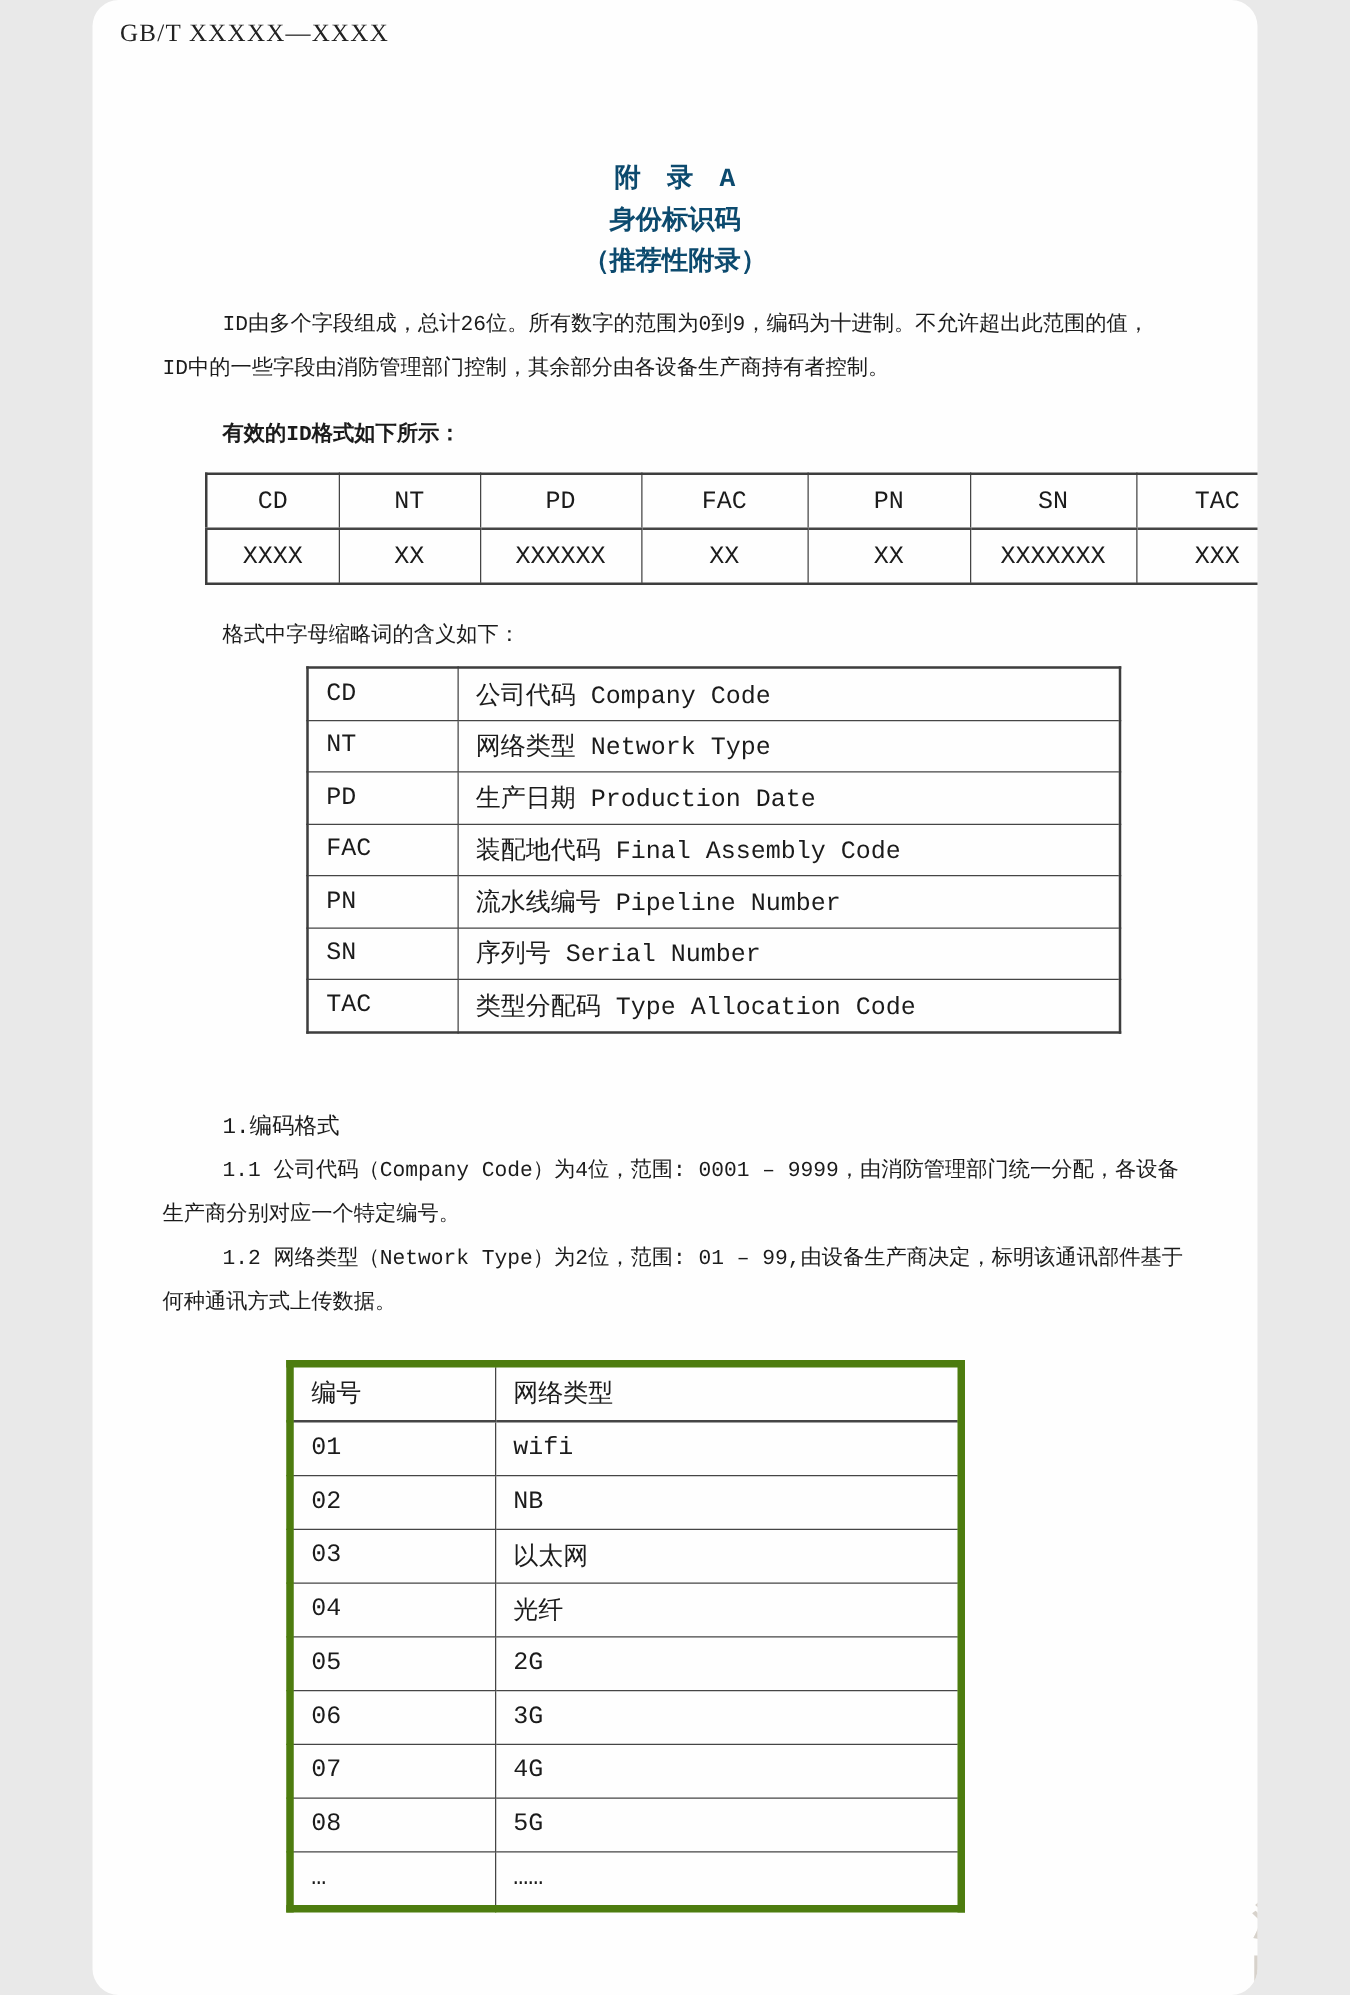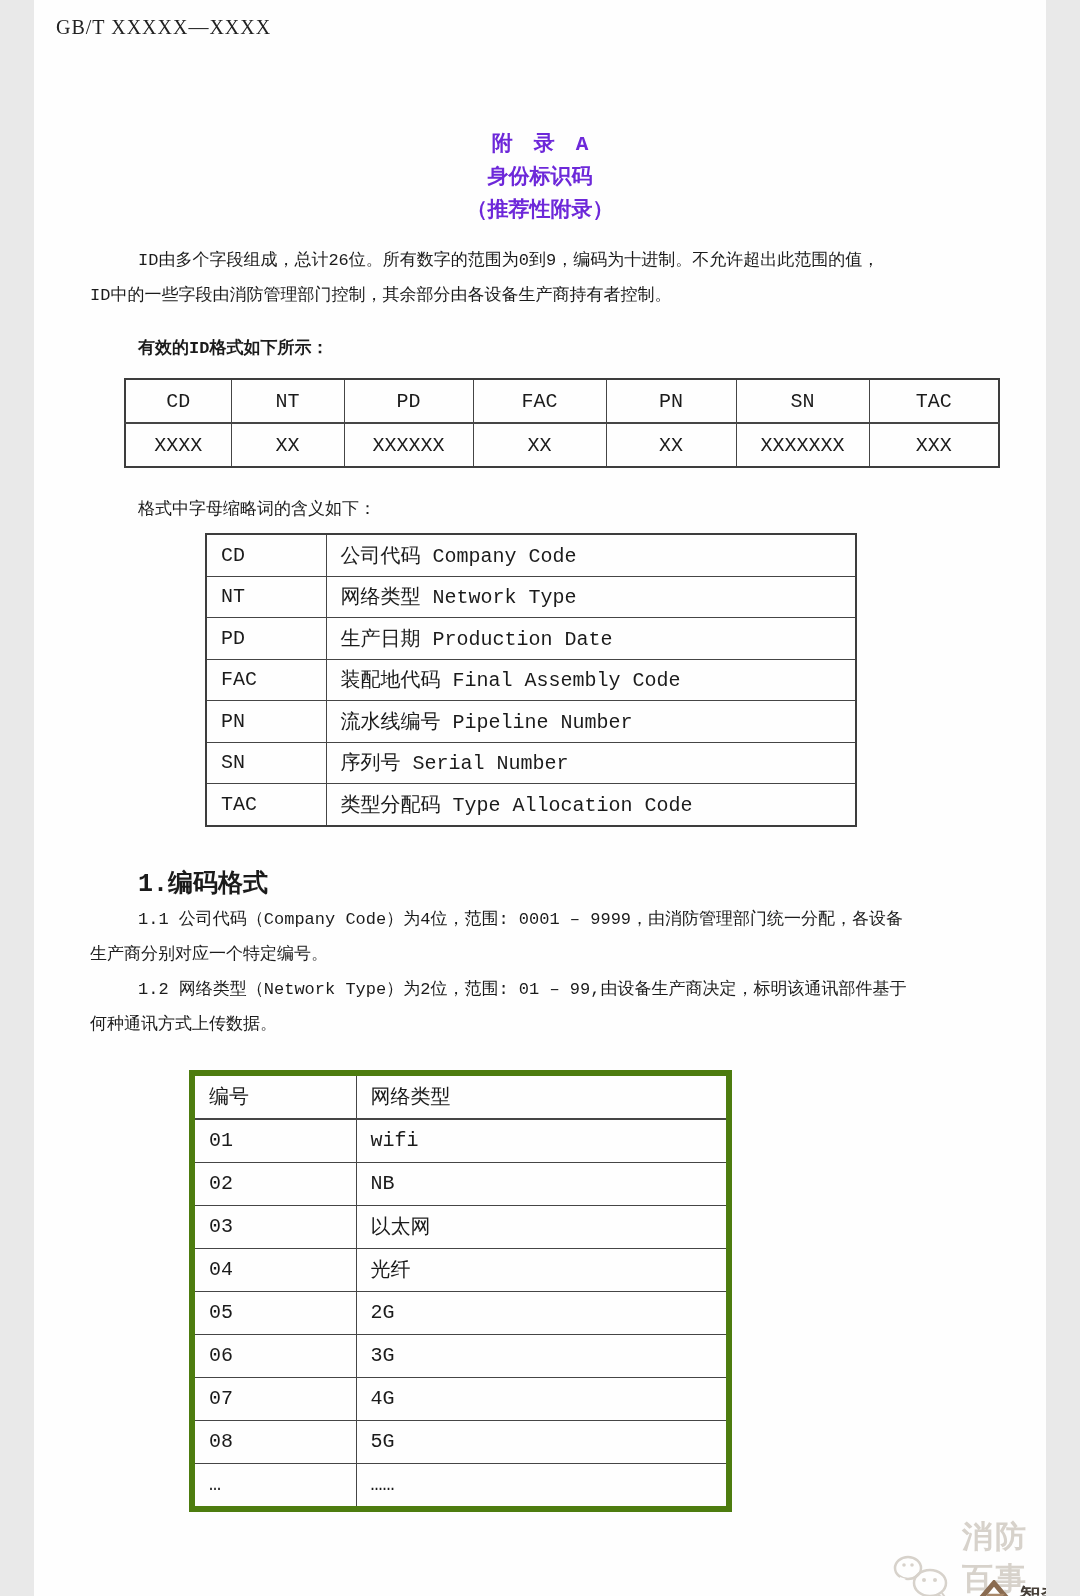--- a/index.html
+++ b/index.html
@@ -1,52 +1,53 @@
 <!DOCTYPE html>
 <html><head>
 <meta charset="utf-8">
 <style>
   html,body{margin:0;padding:0;background:#e9e9e9;}
   .page{
     position:relative;
-    width:1012px;height:1596px;
+    width:932px;height:1596px;
     margin:0 auto;
     background:#fefefe;
     color:#1b1b1b;
     font-family:"Liberation Mono","DejaVu Sans Mono","DejaVu Sans",sans-serif;
     overflow:hidden;
+    border-radius:21px;
   }
   .doc-header{
     position:absolute;top:16px;left:22px;
     font-family:"Liberation Serif","DejaVu Serif",serif;
     font-size:20px;letter-spacing:1px;color:#222;
   }
   .title-block{padding-top:128px;text-align:center;}
-  .title-line{font-size:21px;font-weight:700;line-height:33px;color:#6d28d9;}
+  .title-line{font-size:21px;font-weight:700;line-height:33px;color:#0c4a6e;}
   .body-line{
     margin:0 56px;
     font-size:17px;line-height:35px;
     white-space:nowrap;
   }
   .indent{text-indent:48px;}
   .mt-intro{margin-top:16px;}
   .mt-small{margin-top:18px;font-weight:bold;}
   table{border-collapse:collapse;table-layout:fixed;}
   td{
     border:1.5px solid #454545;
     font-size:20px;color:#1b1b1b;
     overflow:hidden;white-space:nowrap;
   }
   .id-table{margin:12px 0 0 90px;width:876px;border:2px solid #3d3d3d;}
   .id-table td{height:40px;text-align:center;}
   .id-table tr:first-child td{border-bottom-width:2.5px;}
   .abbr-intro{margin-top:24px;}
   .abbr-table{margin:6px 0 0 171px;width:652px;border:2px solid #3d3d3d;}
   .abbr-table td{height:38.5px;padding-left:14px;text-align:left;}
-  .section-heading{margin-top:40px;font-weight:700;font-size:25px;}
+  .section-heading{margin-top:58px;font-weight:400;font-size:18px;}
   .net-table{margin:28px 0 0 155px;width:543px;border:6px solid #4d7c0f;}
   .net-table td{height:40px;padding-left:14px;text-align:left;}
   .net-table col.c1{width:164px;}
   .net-table tr:first-child td{border-bottom-width:2.5px;}
   .abbr-table col.c1{width:120px;}
   .wm-wechat{
     position:absolute;left:858px;top:1516px;
     display:flex;align-items:center;gap:6px;
     color:#d7d2cb;
   }

